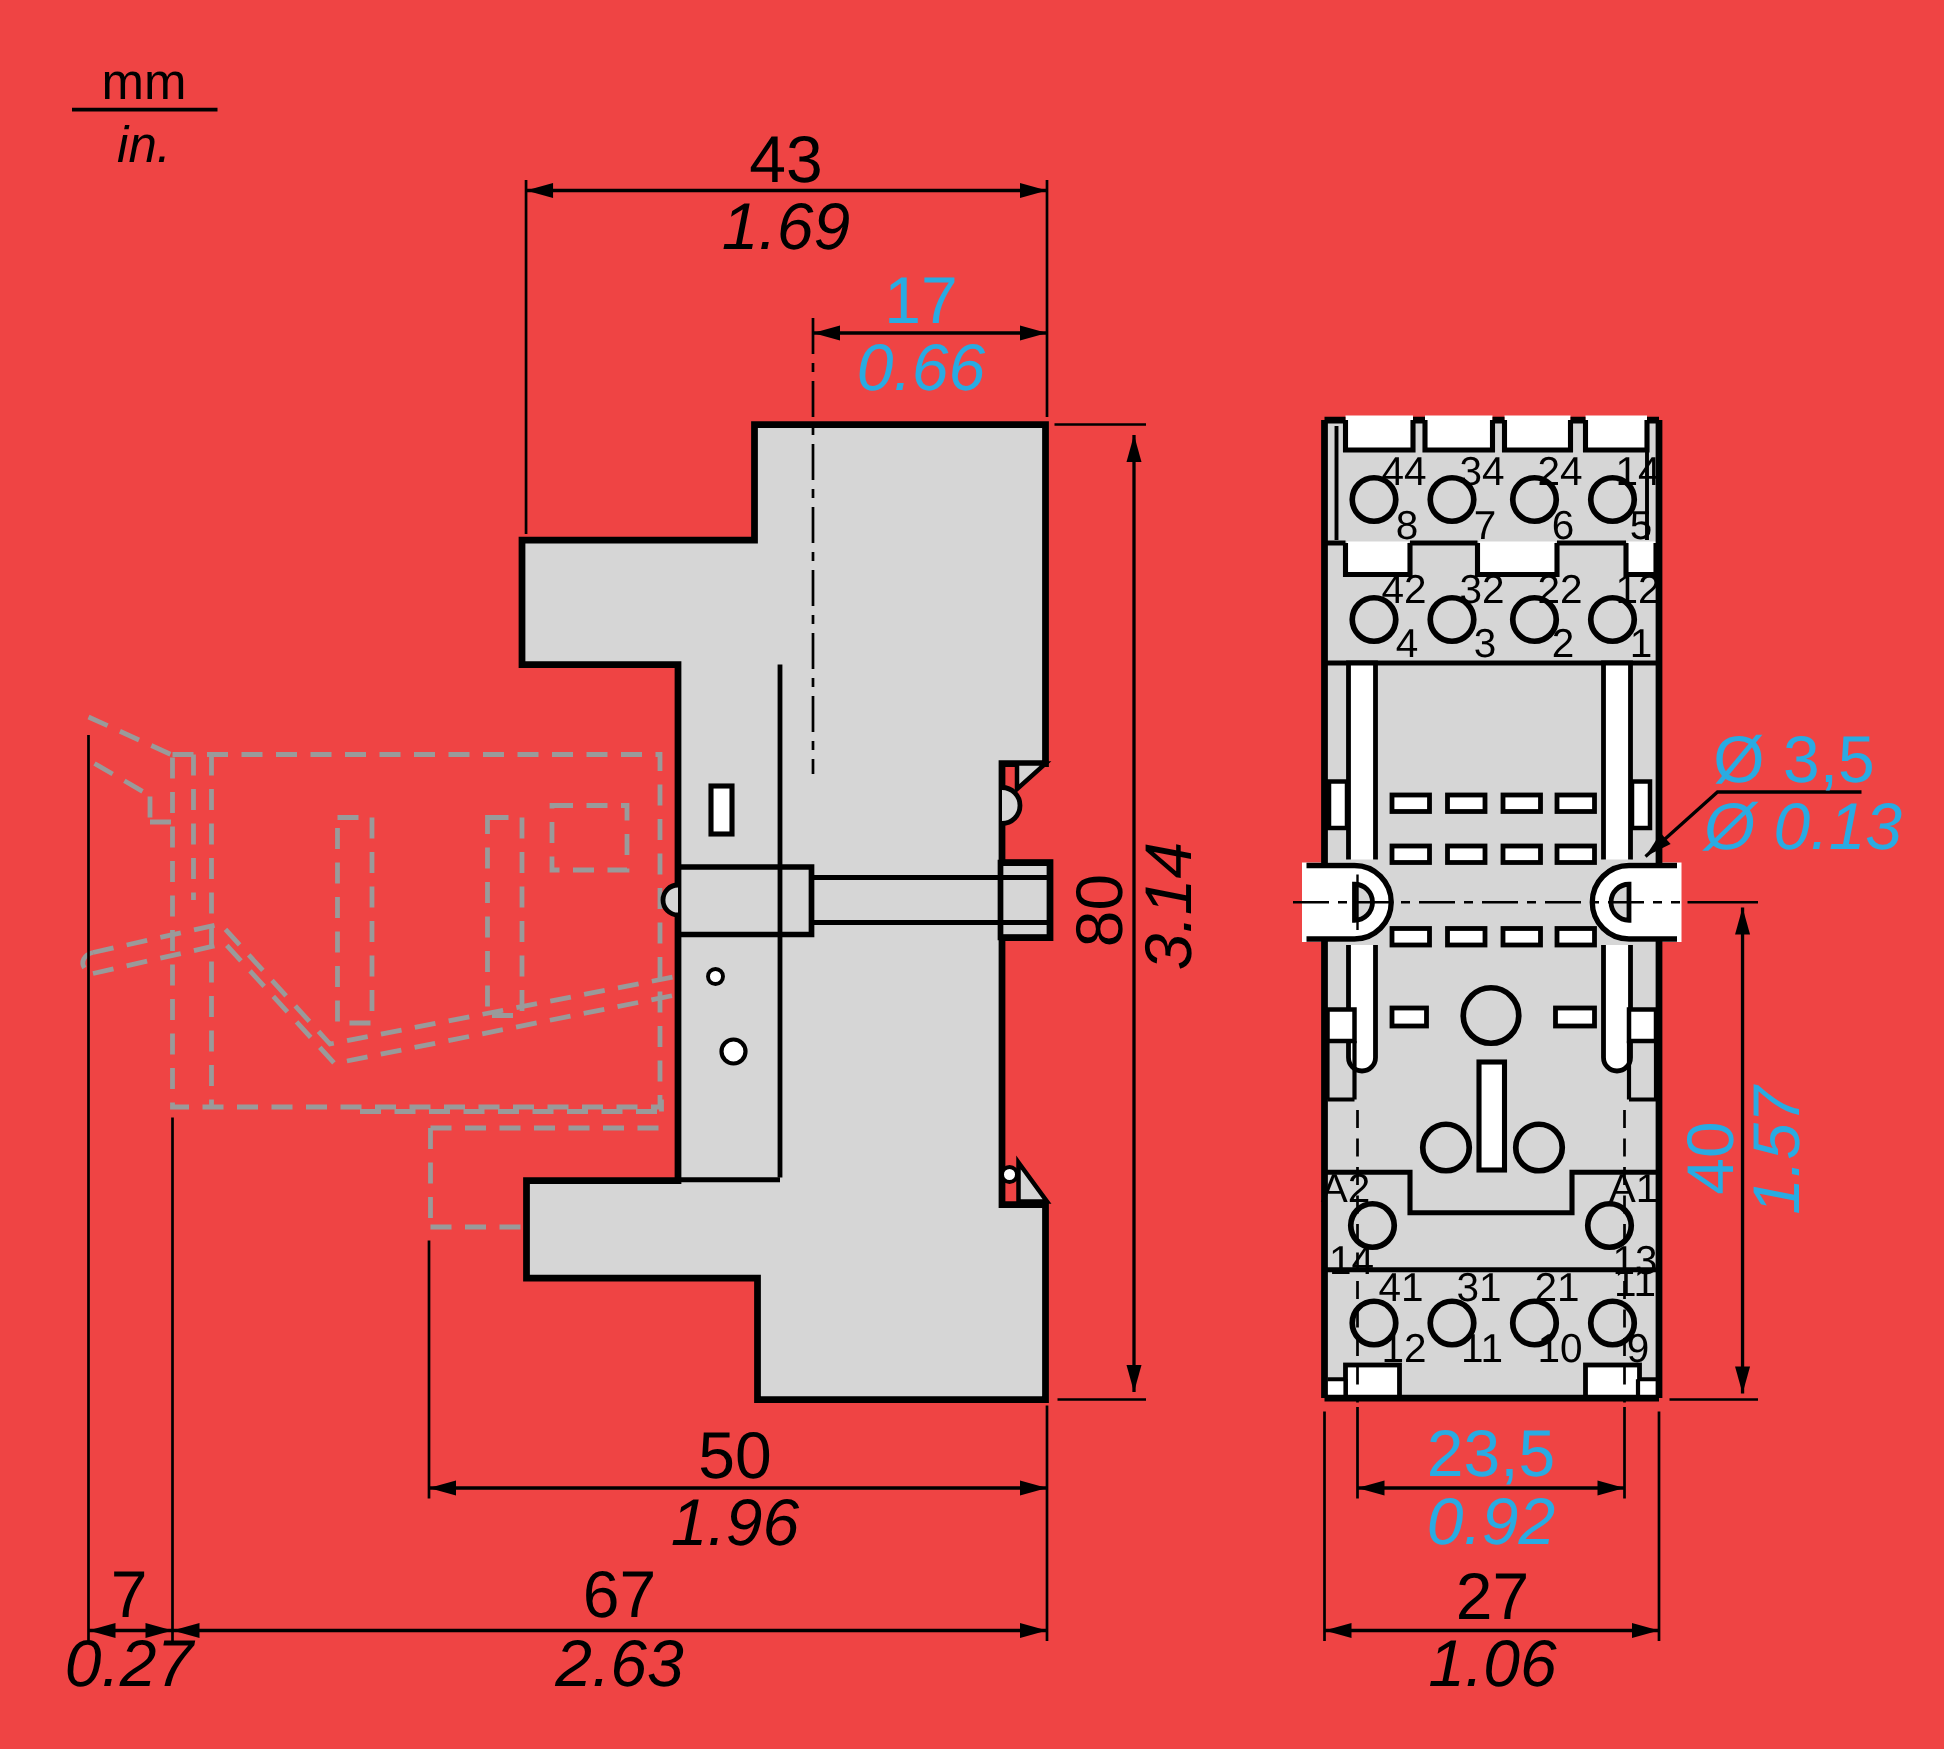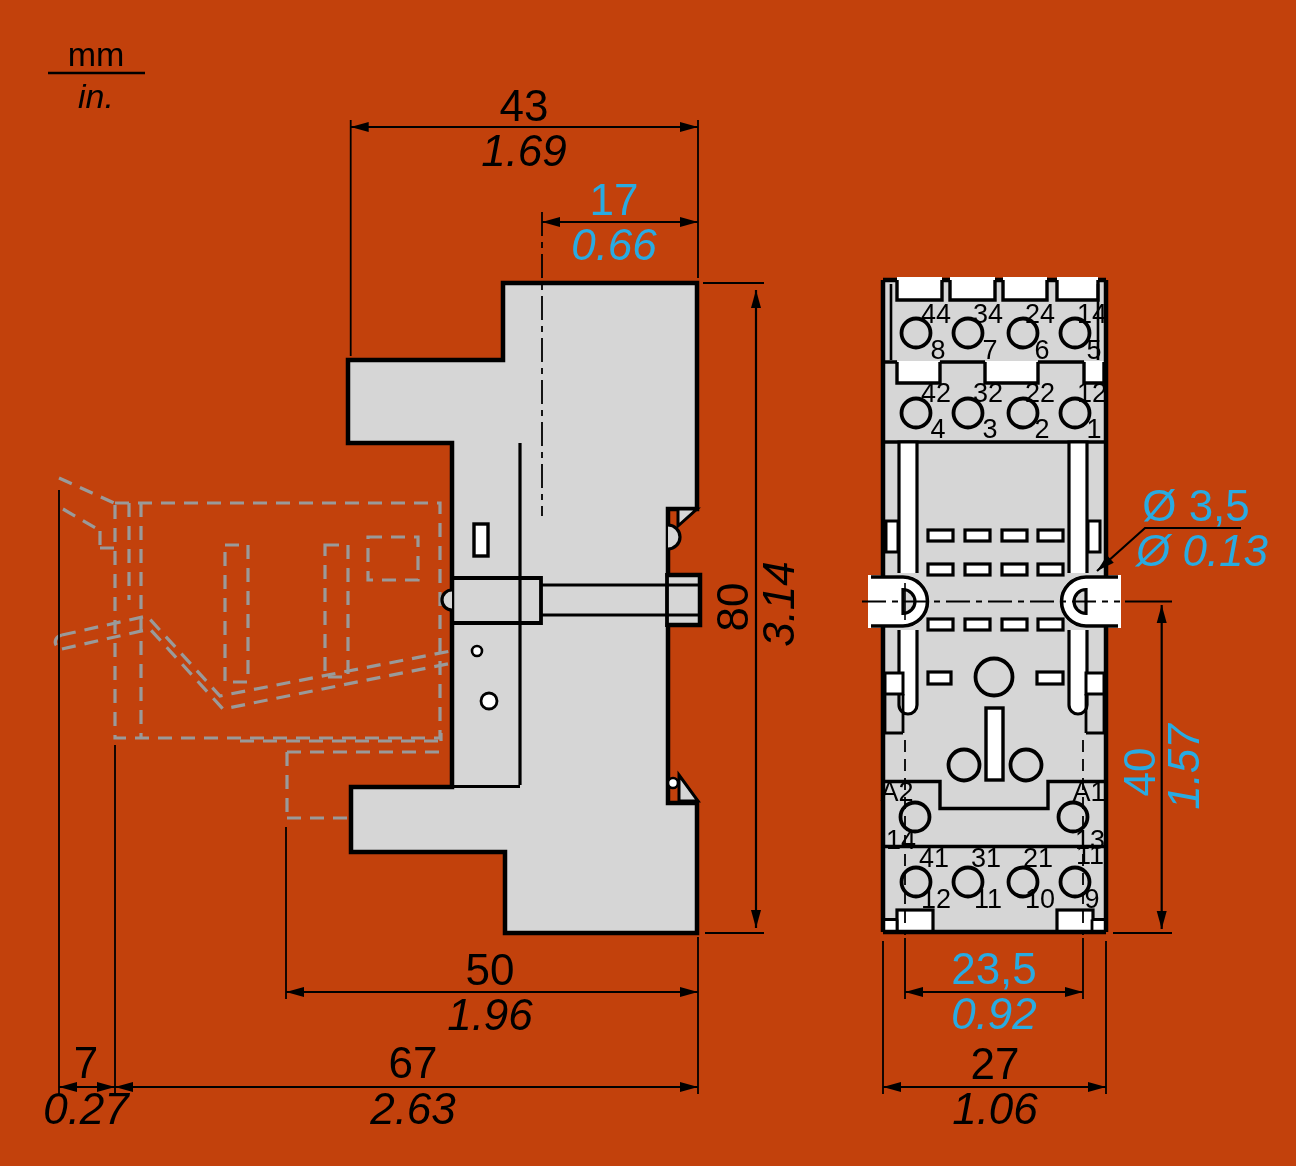--- a/index.html
+++ b/index.html
@@ -1,16 +1,16 @@
 <!DOCTYPE html>
 <html><head>
 <meta charset="utf-8">
 <style>
   html,body{margin:0;padding:0;background:#ffffff;}
-  .stage{width:1296px;height:1166px;position:relative;background:#c2410c;}
+  .stage{width:1296px;height:1166px;position:relative;background:#ef4444;}
   svg{display:block;}
   text{font-family:"Liberation Sans", sans-serif;}
   .dim-mm{font-size:44px;fill:#000;text-anchor:middle;}
   .dim-in{font-size:44px;fill:#000;text-anchor:middle;font-style:italic;}
   .cyan{fill:#29abe2 !important;}
   .term{font-size:27px;fill:#000;text-anchor:middle;}
   .legend-t{font-size:34px;fill:#000;text-anchor:middle;}
   .legend-i{font-size:34px;fill:#000;text-anchor:middle;font-style:italic;}
 </style>
 </head>

